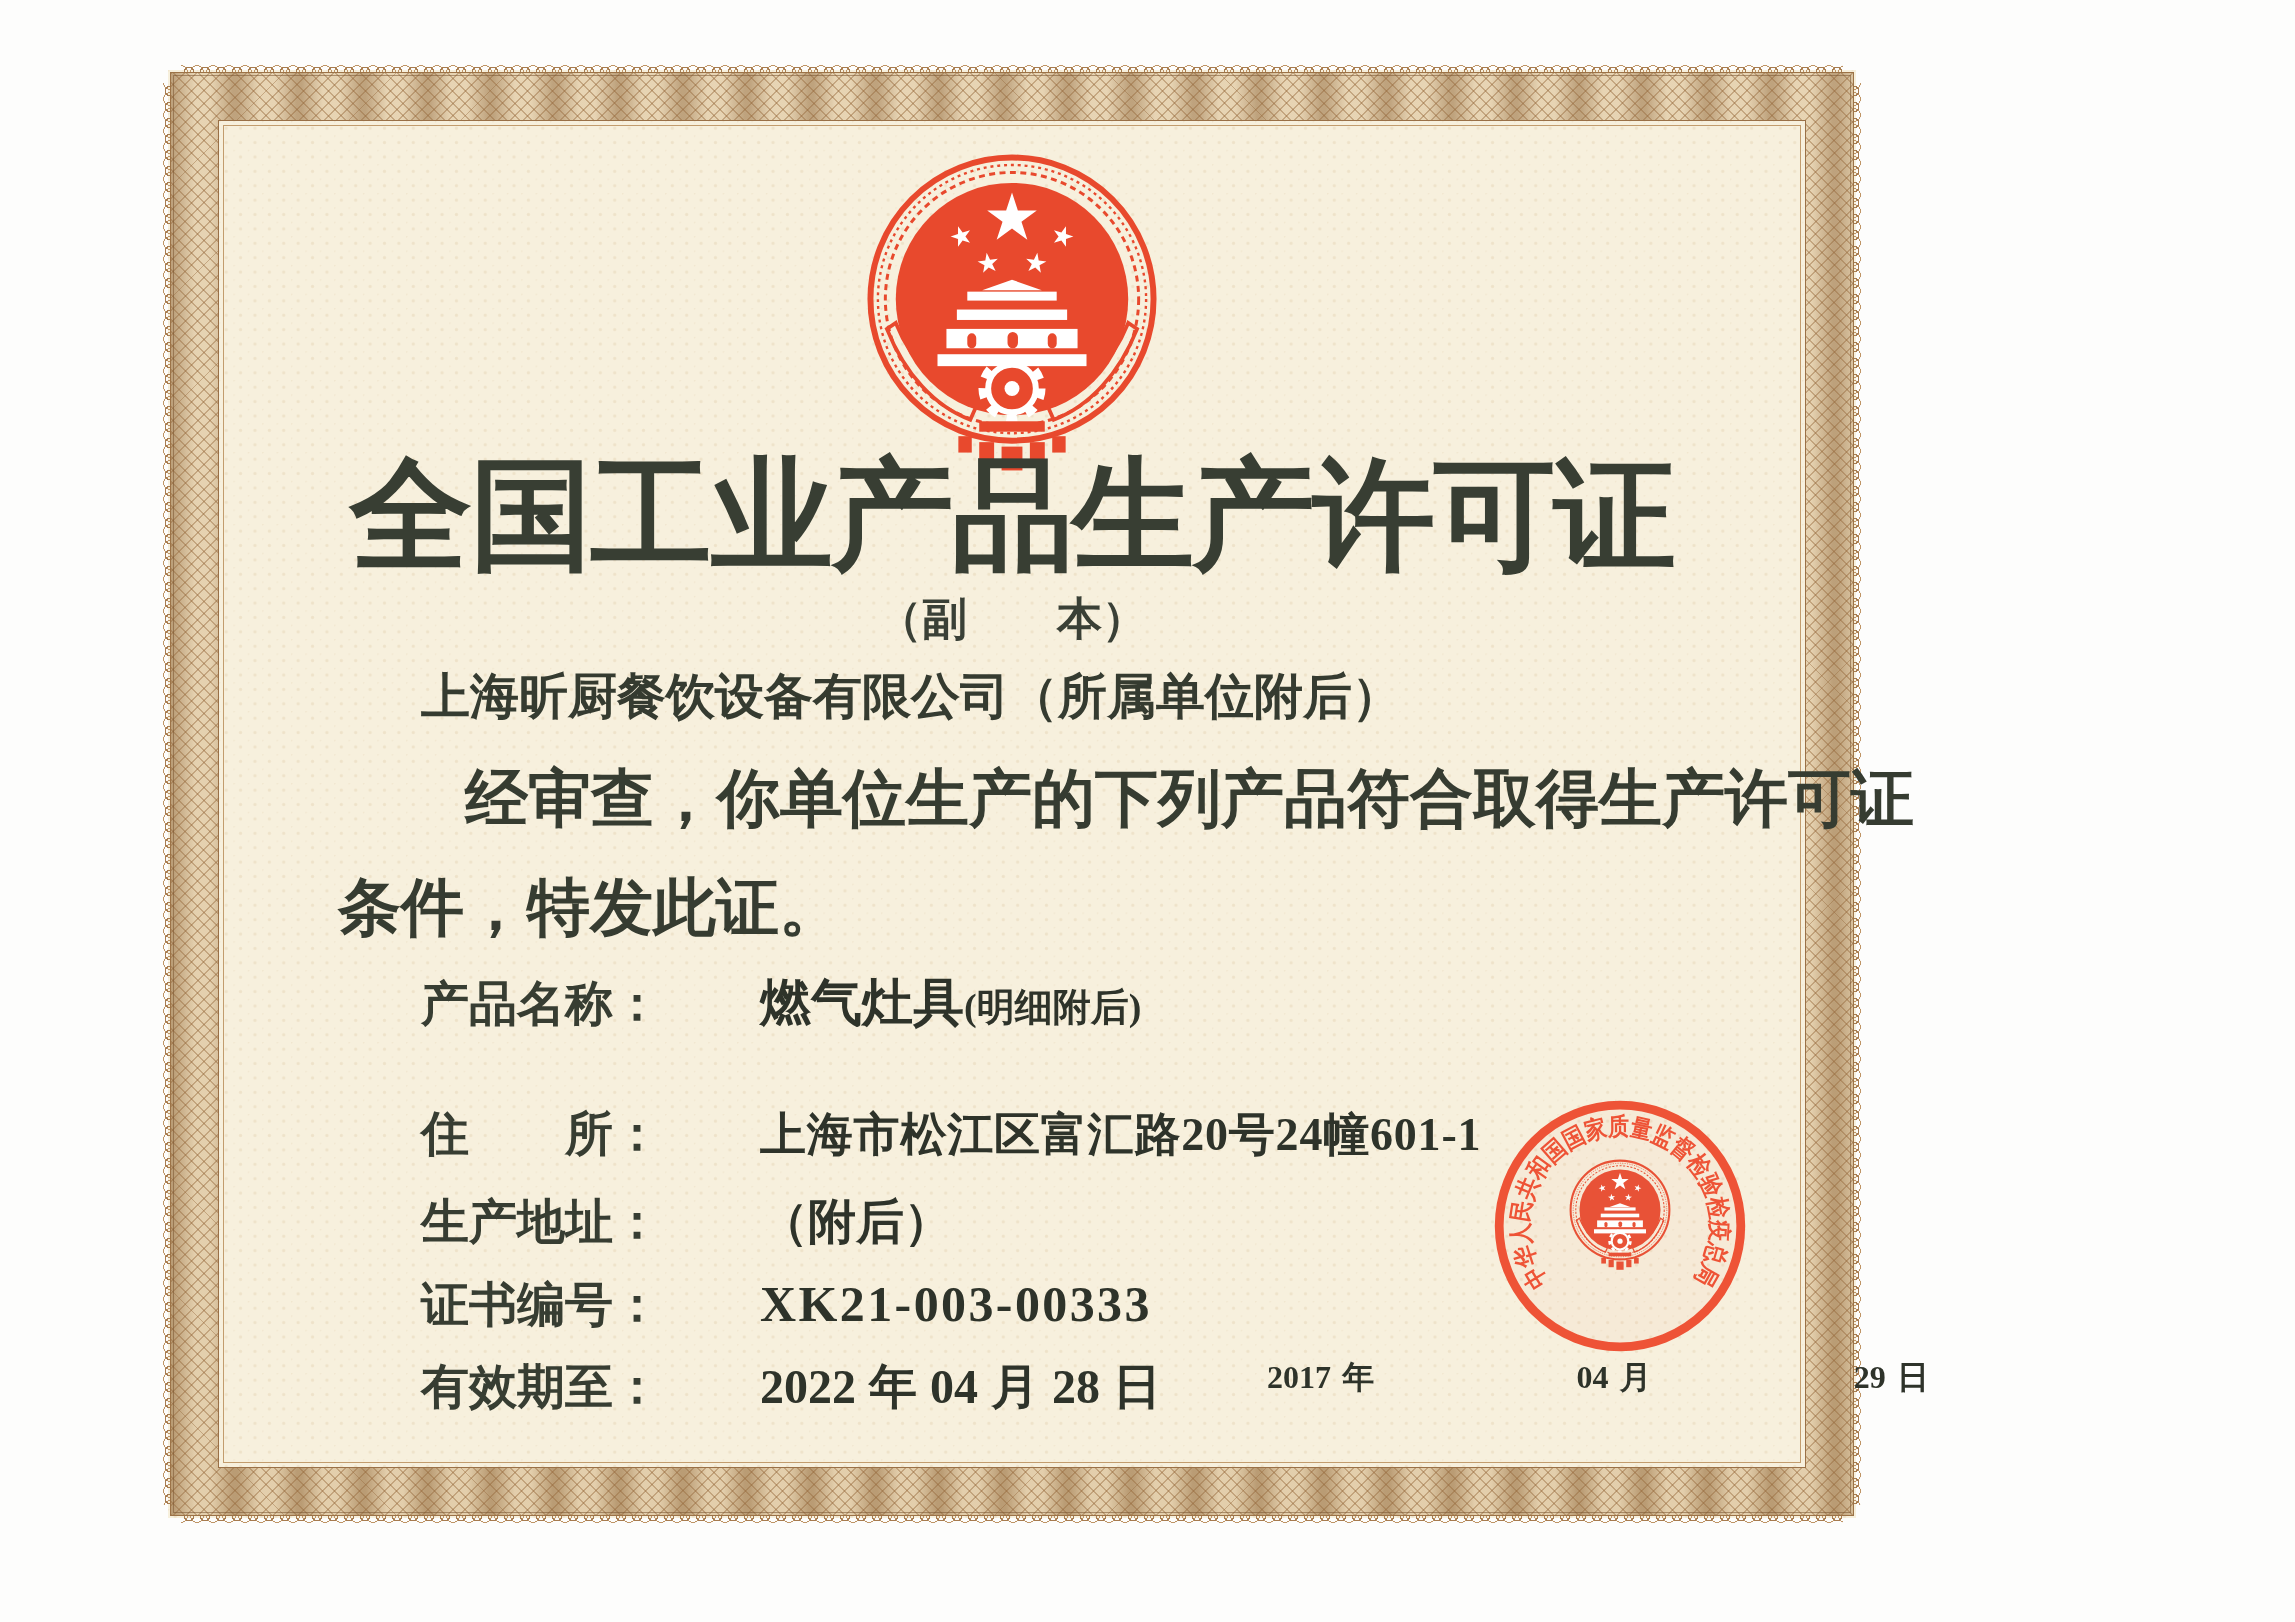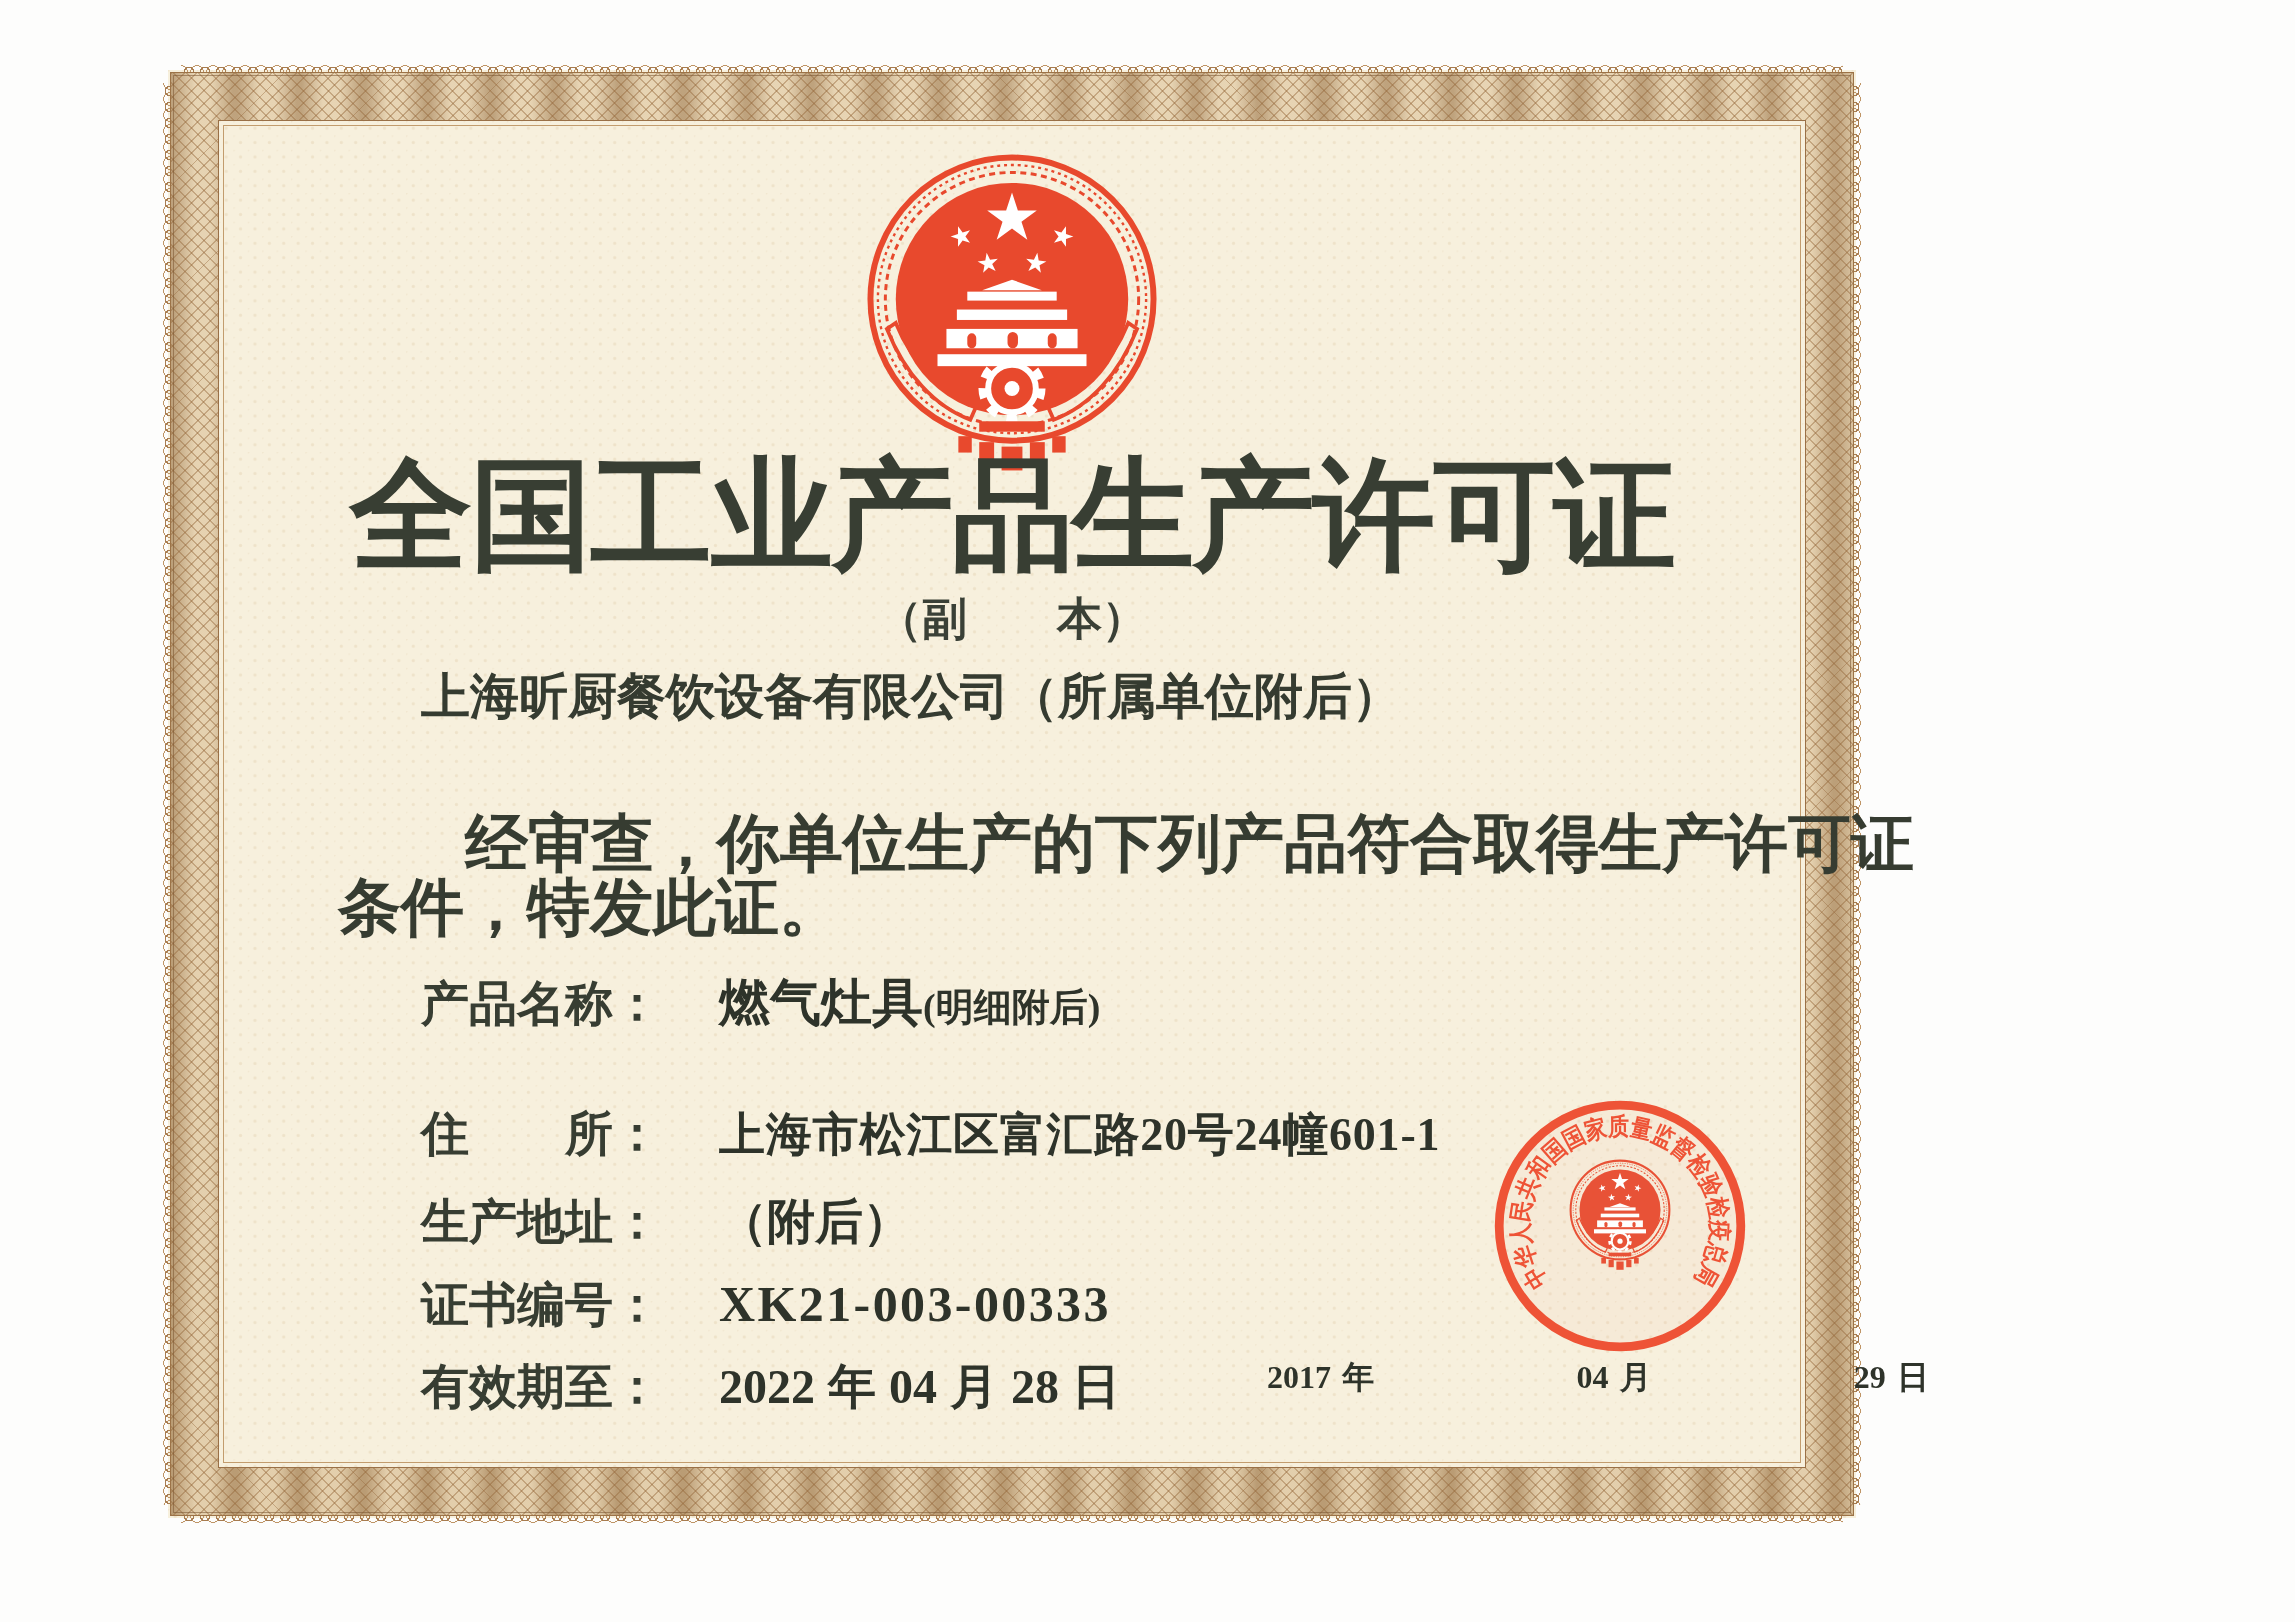--- a/index.html
+++ b/index.html
@@ -65,25 +65,25 @@
   }
   .subtitle{
     position:absolute;top:519px;left:0;width:100%;text-align:center;
     font-size:45px;font-weight:bold;color:#3a4036;
   }
   .company{
     position:absolute;top:594px;left:253px;
     font-size:49px;font-weight:bold;white-space:nowrap;color:#353b30;
   }
   .para{position:absolute;left:170px;width:1674px;font-size:63px;font-weight:bold;color:#363c31;white-space:nowrap;}
-  .para.l1{top:686px;padding-left:127px;margin-top:45px;}
+  .para.l1{top:686px;padding-left:127px;}
   .para.l2{top:795px;}
   .row{position:absolute;left:253px;white-space:nowrap;font-weight:bold;}
   .row .lab{display:inline-block;width:298px;font-size:48px;color:#373d32;}
-  .row .val{font-size:48px;color:#2e332a;}
+  .row .val{font-size:48px;color:#2e332a;margin-left:41px;}
   .row-product{top:899px;}
   .row-product .val{font-size:51px;}
   .row-product .detail{font-size:38px;font-weight:bold;color:#2e332a;}
   .row-residence{top:1032px;}
   .row-residence .val{font-size:46px;letter-spacing:0.8px;}
   .row-prodaddr{top:1120px;}
   .row-certno{top:1203px;}
   .row-certno .val{font-size:50px;letter-spacing:2.4px;}
   .row-valid{top:1285px;}
   .row-valid .val span{margin-right:13px;}

